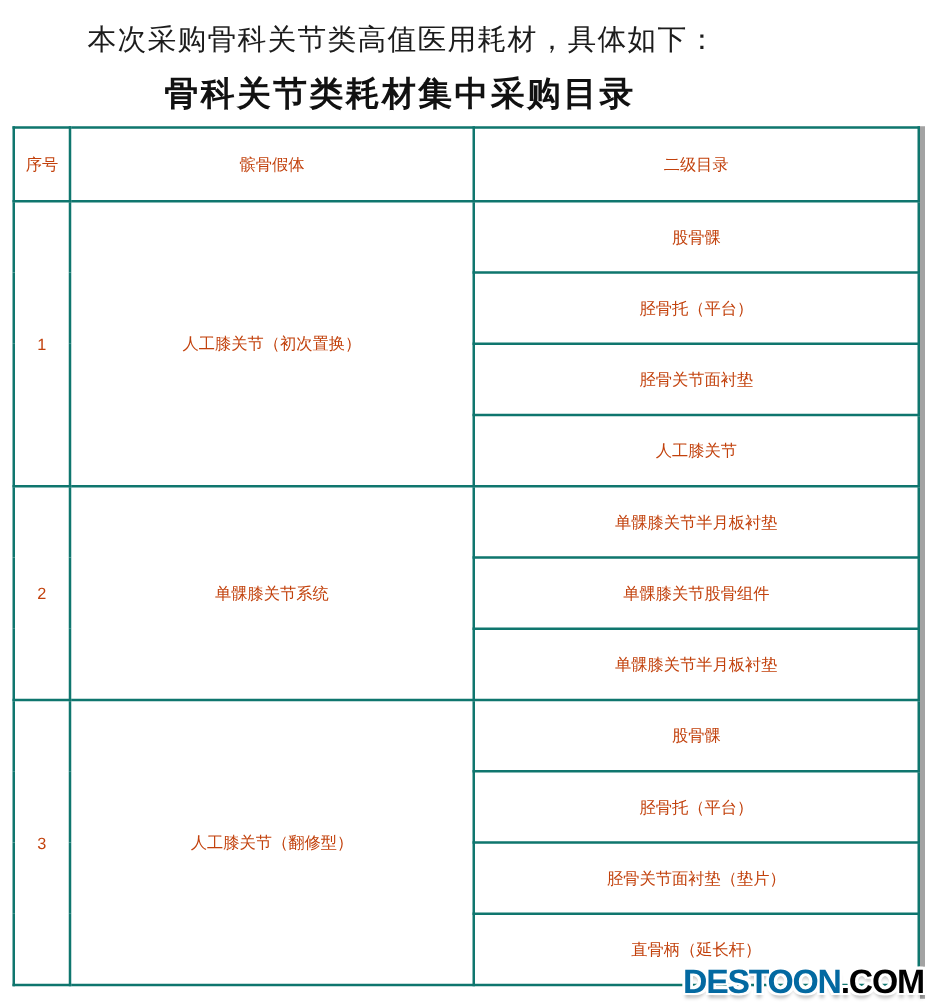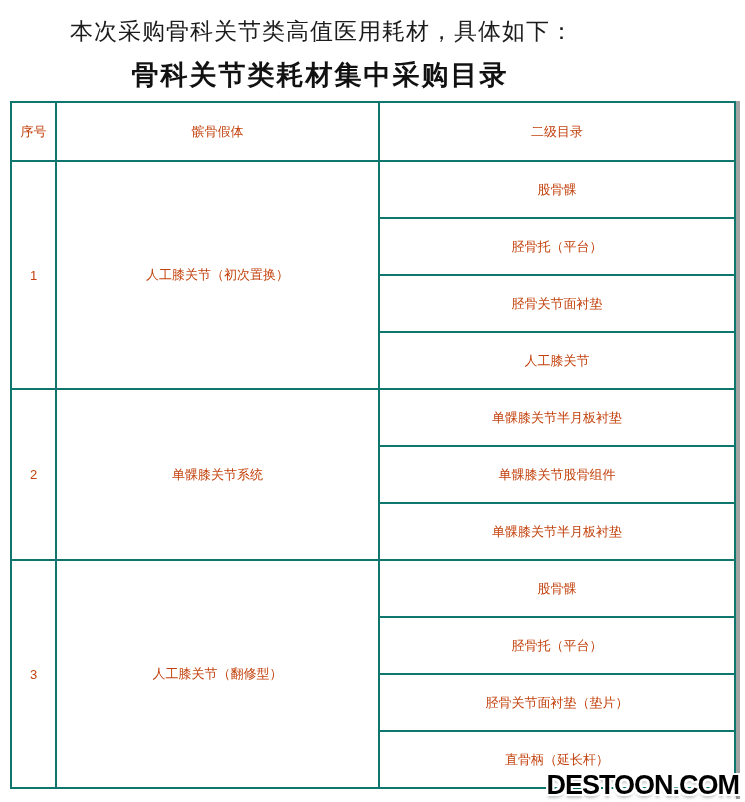--- a/index.html
+++ b/index.html
@@ -148,14 +148,14 @@
     </tr>
     <tr class="row">
       <td>直骨柄（延长杆）</td>
     </tr>
   </tbody>
 </table>
 
 <div class="scan-edge"></div>
 
 <div class="watermark">
-  <span style="color: #000000;">DESTOON</span><span style="color: #000000;">.COM</span>
+  <span style="color: #0369a1;">DESTOON</span><span style="color: #000000;">.COM</span>
 </div>
 
 </body></html>

